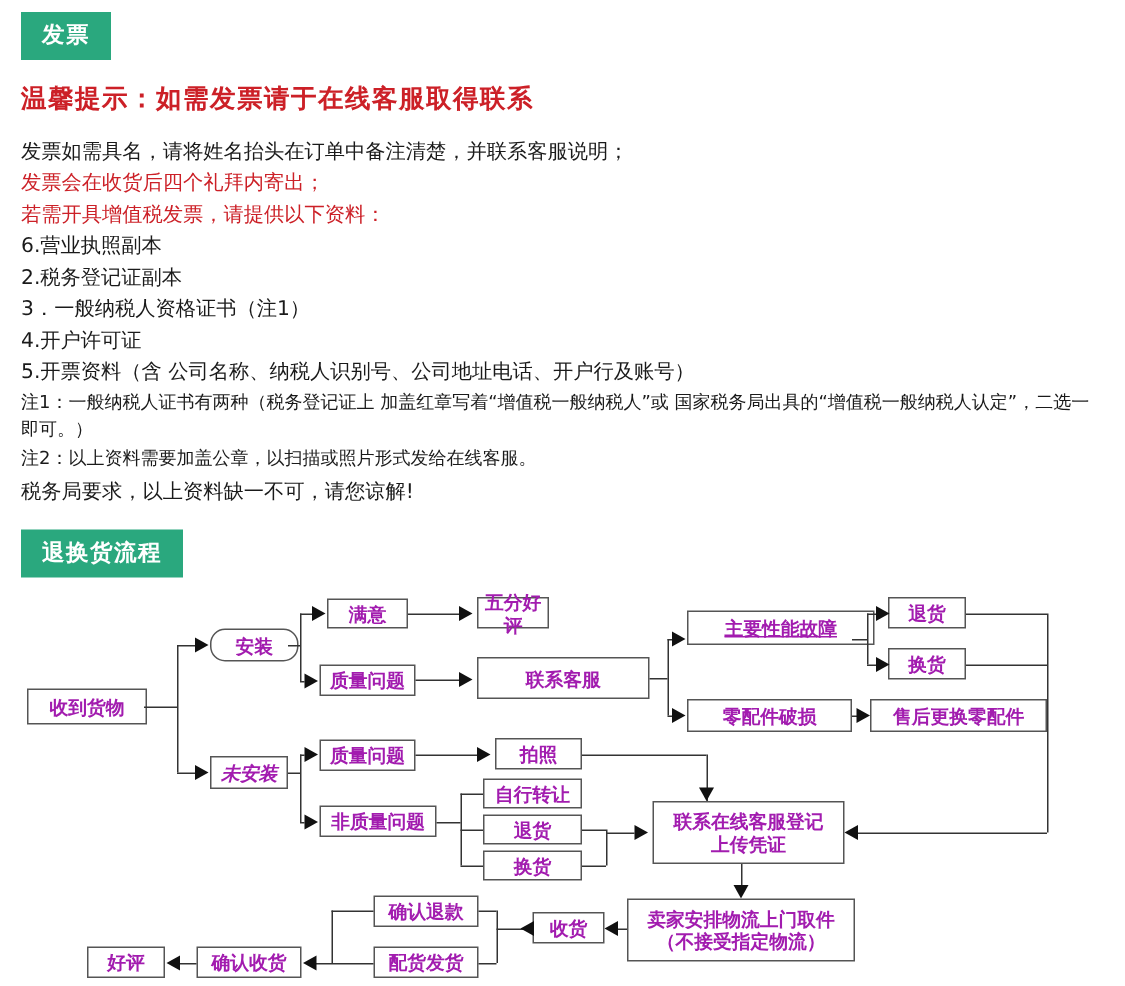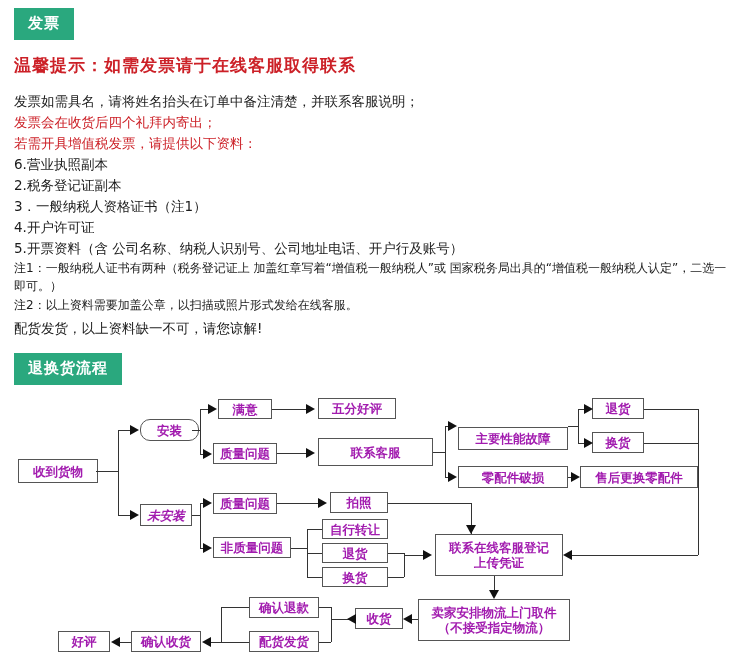--- a/index.html
+++ b/index.html
@@ -131,41 +131,41 @@
     <div class="line red">若需开具增值税发票，请提供以下资料：</div>
     <div class="line">6.营业执照副本</div>
     <div class="line">2.税务登记证副本</div>
     <div class="line">3．一般纳税人资格证书（注1）</div>
     <div class="line">4.开户许可证</div>
     <div class="line">5.开票资料（含 公司名称、纳税人识别号、公司地址电话、开户行及账号）</div>
 
     <div class="line note">注1：一般纳税人证书有两种（税务登记证上 加盖红章写着“增值税一般纳税人”或 国家税务局出具的“增值税一般纳税人认定”，二选一即可。）</div>
     <div class="line note">注2：以上资料需要加盖公章，以扫描或照片形式发给在线客服。</div>
 
-    <div class="line" style="margin-top:4px;">配货发货，以上资料缺一不可，请您谅解!</div>
+    <div class="line" style="margin-top:4px;">税务局要求，以上资料缺一不可，请您谅解!</div>
   </div>
 
   <div class="tab-wrap" style="padding-top:14px;">
     <span class="tab">退换货流程</span>
   </div>
 
   <div class="flow">
 
     <div class="node" style="left:18px; top:68px; width:80px; height:24px;">收到货物</div>
 
     <div class="node" style="left:140px; top:28px; width:59px; height:22px;border-radius:10px;">安装</div>
     <div class="node" style="left:140px; top:113px; width:52px; height:22px;font-style:italic;">未安装</div>
 
     <div class="node" style="left:218px; top:8px; width:54px; height:20px;">满意</div>
-    <div class="node" style="left:318px; top:7px; width:78px; height:21px;">五分好评</div>
+    <div class="node" style="left:318px; top:7px; width:48px; height:21px;">五分好评</div>
 
     <div class="node" style="left:213px; top:52px; width:64px; height:21px;">质量问题</div>
     <div class="node" style="left:318px; top:47px; width:115px; height:28px;">联系客服</div>
 
-    <div class="node" style="left:458px; top:36px; width:110px; height:23px;">主要性能故障</div>
+    <div class="node" style="left:458px; top:16px; width:125px; height:23px;text-decoration:underline;">主要性能故障</div>
     <div class="node" style="left:458px; top:75px; width:110px; height:22px;">零配件破损</div>
 
     <div class="node" style="left:592px; top:7px; width:52px; height:21px;">退货</div>
     <div class="node" style="left:592px; top:41px; width:52px; height:21px;">换货</div>
     <div class="node" style="left:580px; top:75px; width:118px; height:22px;">售后更换零配件</div>
 
     <div class="node" style="left:213px; top:102px; width:64px; height:21px;">质量问题</div>
     <div class="node" style="left:213px; top:146px; width:78px; height:21px;">非质量问题</div>
 
     <div class="node" style="left:330px; top:101px; width:58px; height:21px;">拍照</div>

